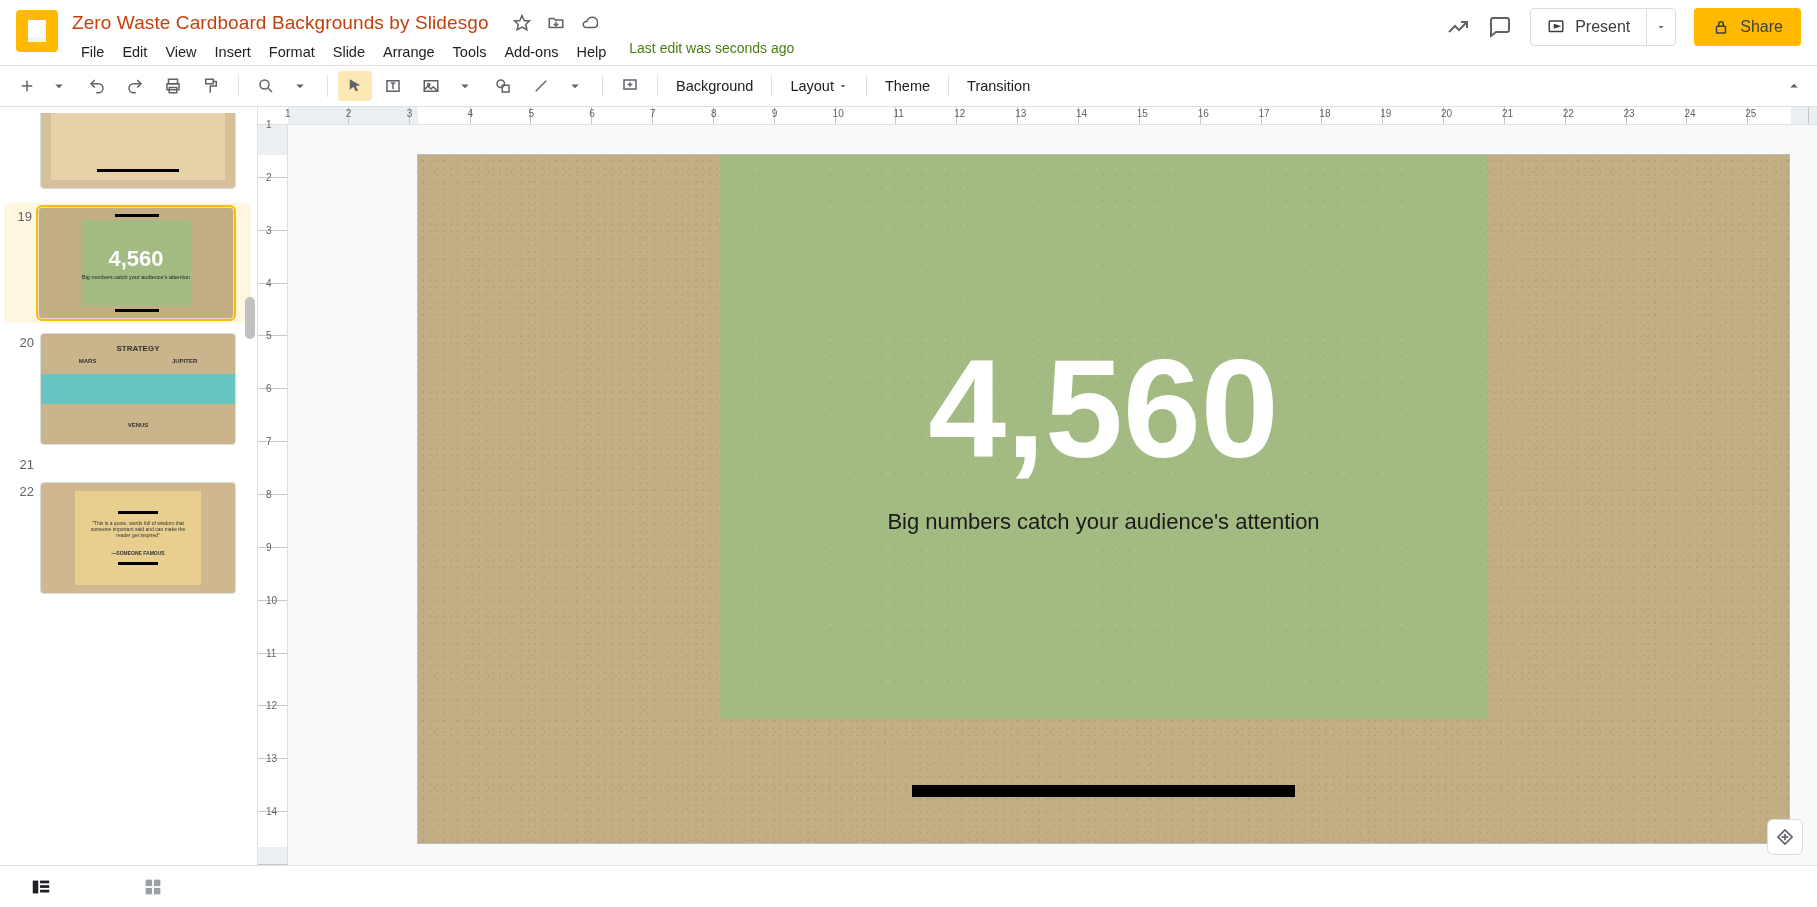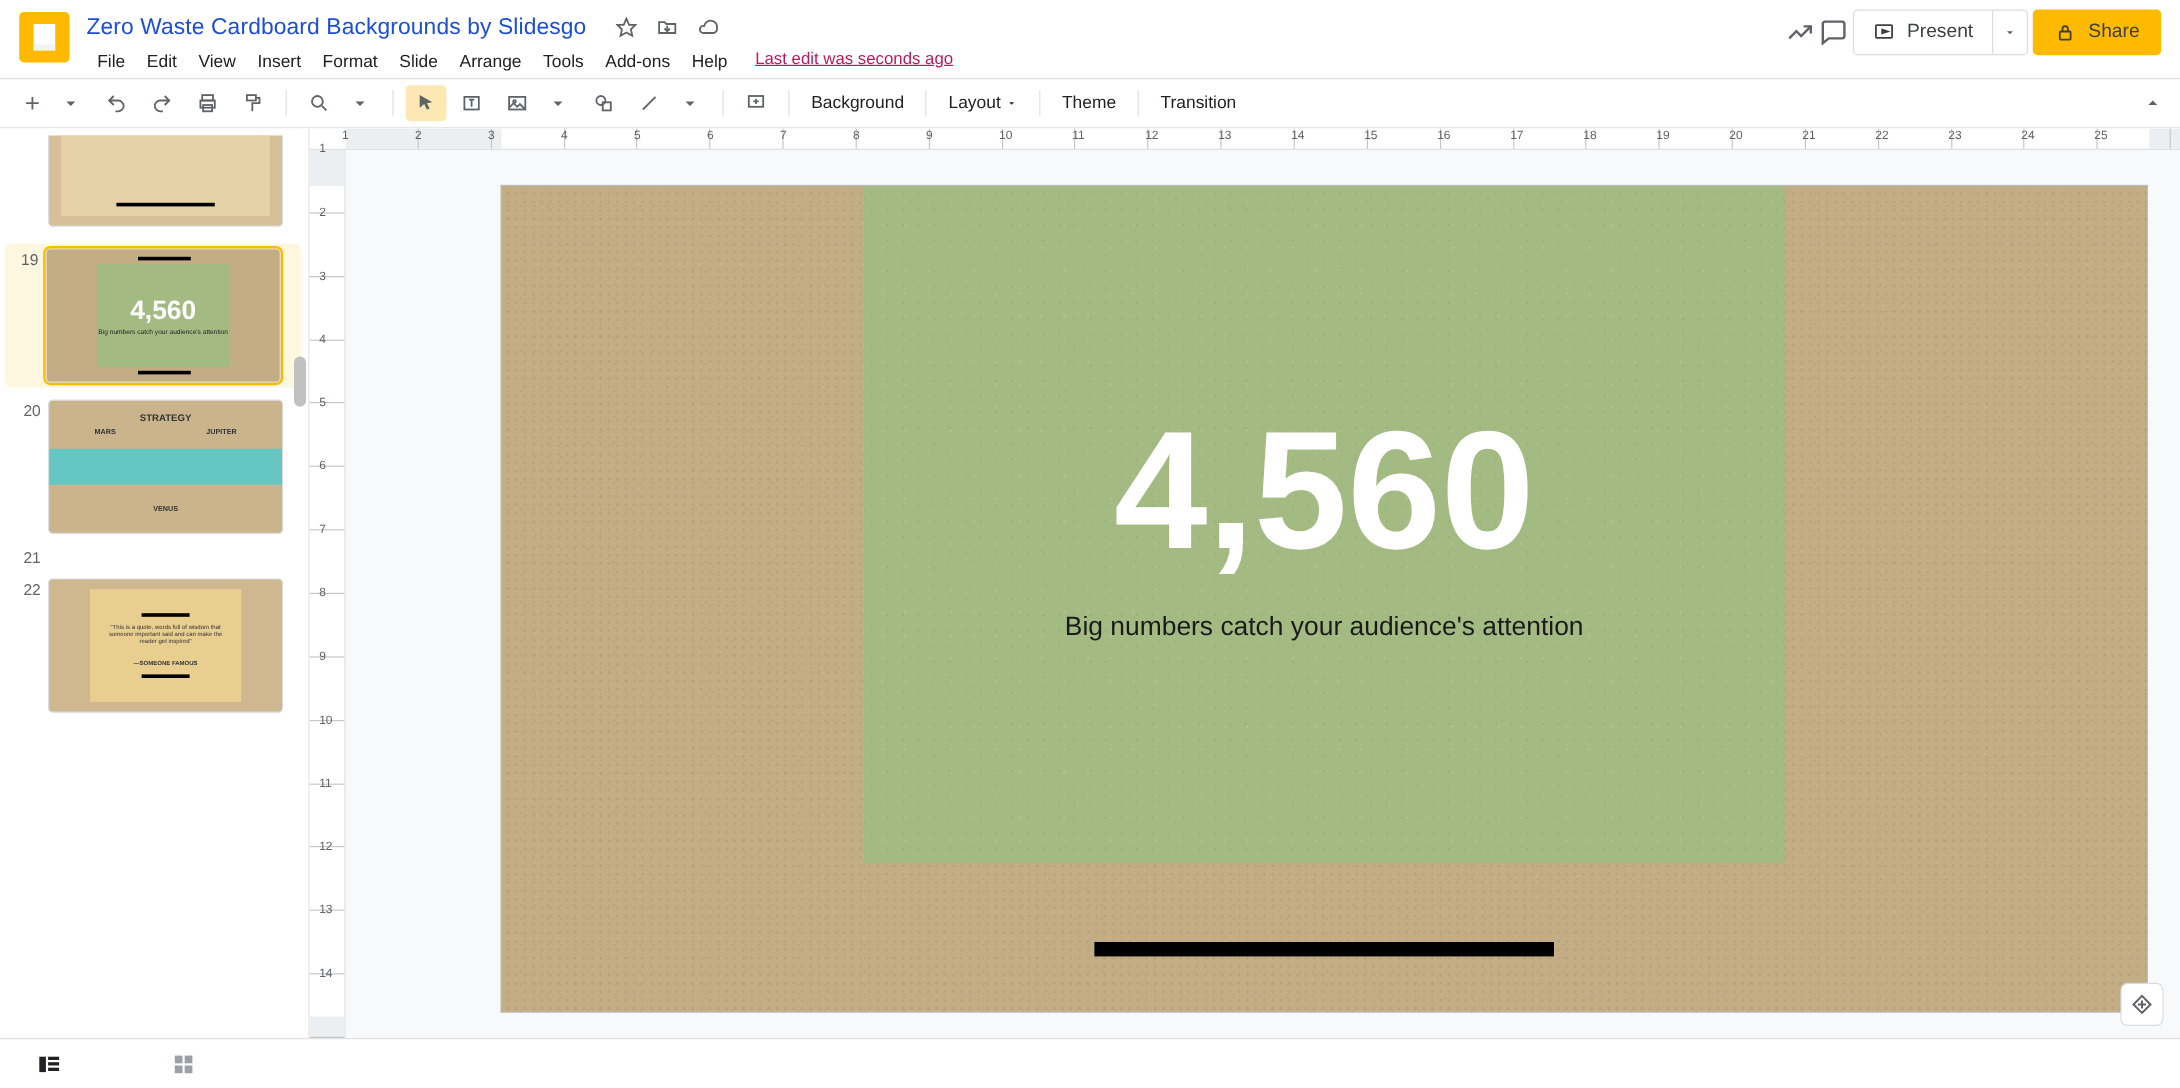--- a/index.html
+++ b/index.html
@@ -29,31 +29,31 @@
   position: absolute; inset: 10px 12px 10px 12px;
   background: #fff;
 }
 .app-logo::after{
   content:"";
   position:absolute; left:12px; bottom:10px; right:12px; height:5px;
   background:#f1f3f4;
 }
 .title-stack { flex: 0 0 auto; padding-top:2px; }
 .doc-title-row { display:flex; align-items:center; gap:14px; height:26px;}
-.doc-title { font-size: 19px; color:#1d4ed8; letter-spacing:0.1px;}
+.doc-title { font-size: 19px; color:#c2410c; letter-spacing:0.1px;}
 .title-icons { display:flex; align-items:center; gap:16px; margin-left:10px; color:#5f6368;}
 .title-icons svg { width:18px; height:18px; }
 
 
 .menubar { display:flex; gap:0; height:28px; margin-top:4px;}
 .menu-item { font-size:14.5px; color:#202124; padding: 4px 9px; border-radius:4px; cursor:pointer;}
-.last-edit { font-size:14px; color:#be185d; text-decoration:underline; margin-left:14px; cursor:pointer;}
-
-
-.title-right { margin-left:auto; display:flex; align-items:center; gap:4px; padding-right:6px;}
+.last-edit { font-size:14px; color:#4d7c0f; margin-left:14px; cursor:pointer;}
+
+
+.title-right { margin-left:auto; display:flex; align-items:center; gap:18px; padding-right:6px;}
 .tb-icon { color:#5f6368; cursor:pointer;}
 .tb-icon svg{ width:24px; height:24px;}
 .present-btn { display:flex; align-items:center; border:1px solid #dadce0; border-radius:4px; height:38px; cursor:pointer;}
 .present-main { display:flex; align-items:center; gap:10px; padding:0 16px; font-size:16px; font-weight:500; color:#3c4043; border-right:1px solid #dadce0; height:100%;}
 .present-caret{ width:28px; display:flex; align-items:center; justify-content:center; height:100%; color:#5f6368;}
 .share-btn { display:flex; align-items:center; gap:10px; padding:0 18px; height:38px; background:#ffba00; border-radius:4px; font-size:16px; font-weight:500; color:#3c4043; cursor:pointer;}
 
 
 .toolbar {
   display:flex; align-items:center; height:42px; padding:0 10px;

